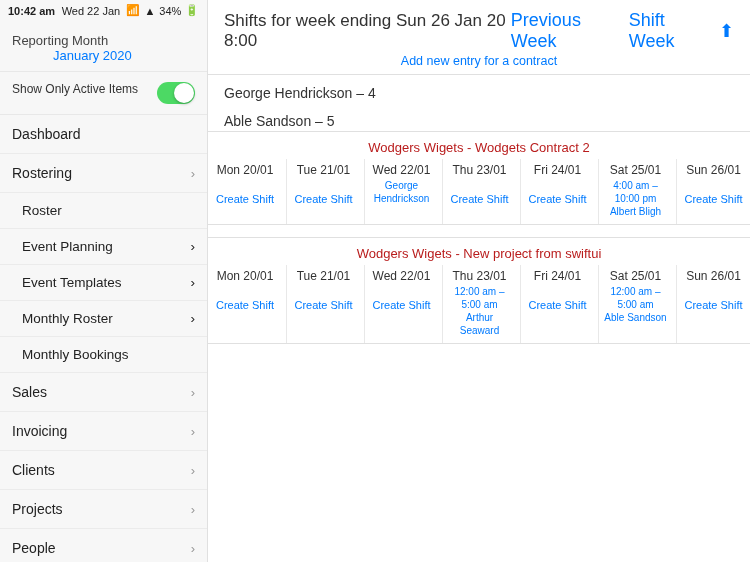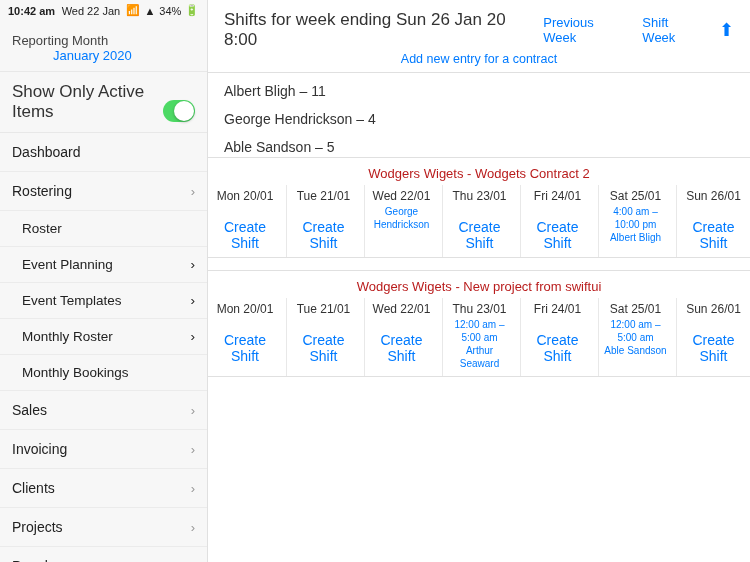--- a/index.html
+++ b/index.html
@@ -10,52 +10,52 @@
     
     .sidebar { width: 208px; min-width: 208px; background: #f7f7f7; border-right: 1px solid #e0e0e0; display: flex; flex-direction: column; overflow-y: auto; }
 
     .status-bar { display: flex; justify-content: space-between; align-items: center; padding: 4px 8px; font-size: 11px; color: #222; background: #f7f7f7; }
     .status-bar-left { font-weight: 600; }
     .status-bar-right { display: flex; align-items: center; gap: 4px; font-size: 11px; }
 
     .sidebar-reporting { padding: 12px 12px 8px 12px; font-size: 13px; color: #444; border-bottom: 1px solid #e8e8e8; }
     .sidebar-reporting span.month { color: #007aff; margin-left: 41px; }
 
-    .sidebar-toggle-row { display: flex; align-items: flex-end; justify-content: space-between; padding: 10px 12px; border-bottom: 1px solid #e8e8e8; font-size: 17px; color: #333; }
+    .sidebar-toggle-row { display: flex; align-items: flex-start; justify-content: space-between; padding: 10px 12px; border-bottom: 1px solid #e8e8e8; font-size: 12px; color: #333; }
     .toggle { width: 38px; height: 22px; background: #4cd964; border-radius: 11px; position: relative; display: inline-block; }
     .toggle-knob { width: 20px; height: 20px; background: #fff; border-radius: 50%; position: absolute; top: 1px; right: 1px; box-shadow: 0 1px 3px rgba(0,0,0,0.3); }
     .nav-item { display: flex; align-items: center; justify-content: space-between; padding: 11px 12px; font-size: 14px; color: #222; border-bottom: 1px solid #ebebeb; cursor: pointer; }
     .nav-item .chevron { color: #999; font-size: 13px; }
 
     .nav-sub-item { padding: 10px 12px 10px 22px; font-size: 13.5px; color: #222; border-bottom: 1px solid #ebebeb; cursor: pointer; }
     .nav-sub-item-with-arrow { display: flex; justify-content: space-between; align-items: flex-start; }
 
     
     .main { flex: 1; overflow-y: auto; background: #fff; }
 
     .main-header { padding: 10px 16px 6px 16px; border-bottom: 1px solid #e0e0e0; }
     .main-header-row1 { display: flex; justify-content: space-between; align-items: center; }
     .main-title { font-size: 17px; color: #333; font-weight: 400; }
-    .header-nav-links { display: flex; gap: 12px; font-size: 13px; color: #007aff; }
+    .header-nav-links { display: flex; gap: 12px; font-size: 18px; color: #007aff; }
     .header-nav-links span { cursor: pointer; }
     .add-entry-link { color: #007aff; font-size: 12.5px; cursor: pointer; padding-top: 2px; display: block; text-align: center; }
     .share-icon { font-size: 18px; color: #007aff; cursor: pointer; }
 
     
     .employee-header { padding: 10px 16px 2px 16px; font-size: 14px; color: #333; font-weight: 400; }
 
     
     .schedule-block { border-top: 1px solid #e0e0e0; border-bottom: 1px solid #e0e0e0; margin-bottom: 4px; }
     .schedule-contract-title { text-align: center; padding: 8px 4px 4px 4px; font-size: 13px; color: #b91c1c; font-weight: 500; }
 
     .schedule-grid { display: grid; grid-template-columns: repeat(7, 1fr); gap: 4px; }
     .schedule-day { border-left: 1px solid #e8e8e8; padding: 4px 3px 6px 3px; text-align: center; min-height: 60px; }
     .schedule-day:first-child { border-left: none; }
     .day-label { font-size: 12px; color: #333; font-weight: 500; margin-bottom: 2px; }
-    .create-shift { font-size: 14px; color: #007aff; cursor: pointer; margin-top: 16px; }
+    .create-shift { font-size: 11px; color: #007aff; cursor: pointer; margin-top: 16px; }
     .shift-time { font-size: 10px; color: #007aff; line-height: 1.3; margin-top: 2px; }
     .shift-person { font-size: 10px; color: #007aff; line-height: 1.3; }
   </style>
 </head>
 <body>
 
 <div class="app-wrapper">
 
   <div class="sidebar">
 
@@ -146,21 +146,20 @@
           <div class="header-nav-links">
             <span>Previous Week</span>
             <span>Shift Week</span>
           </div>
           <span class="share-icon">⬆</span>
         </div>
       </div>
       <a class="add-entry-link">Add new entry for a contract</a>
     </div>
 
-    <div class="employee-header">Albert Bligh – 11</div>
     <div class="employee-header">George  Hendrickson – 4</div>
     <div class="employee-header">Able Sandson – 5</div>
 
     <div class="schedule-block">
       <div class="schedule-contract-title">Wodgers Wigets - Wodgets Contract 2</div>
       <div class="schedule-grid">
 
         <div class="schedule-day">
           <div class="day-label">Mon 20/01</div>
           <div class="create-shift">Create Shift</div>

